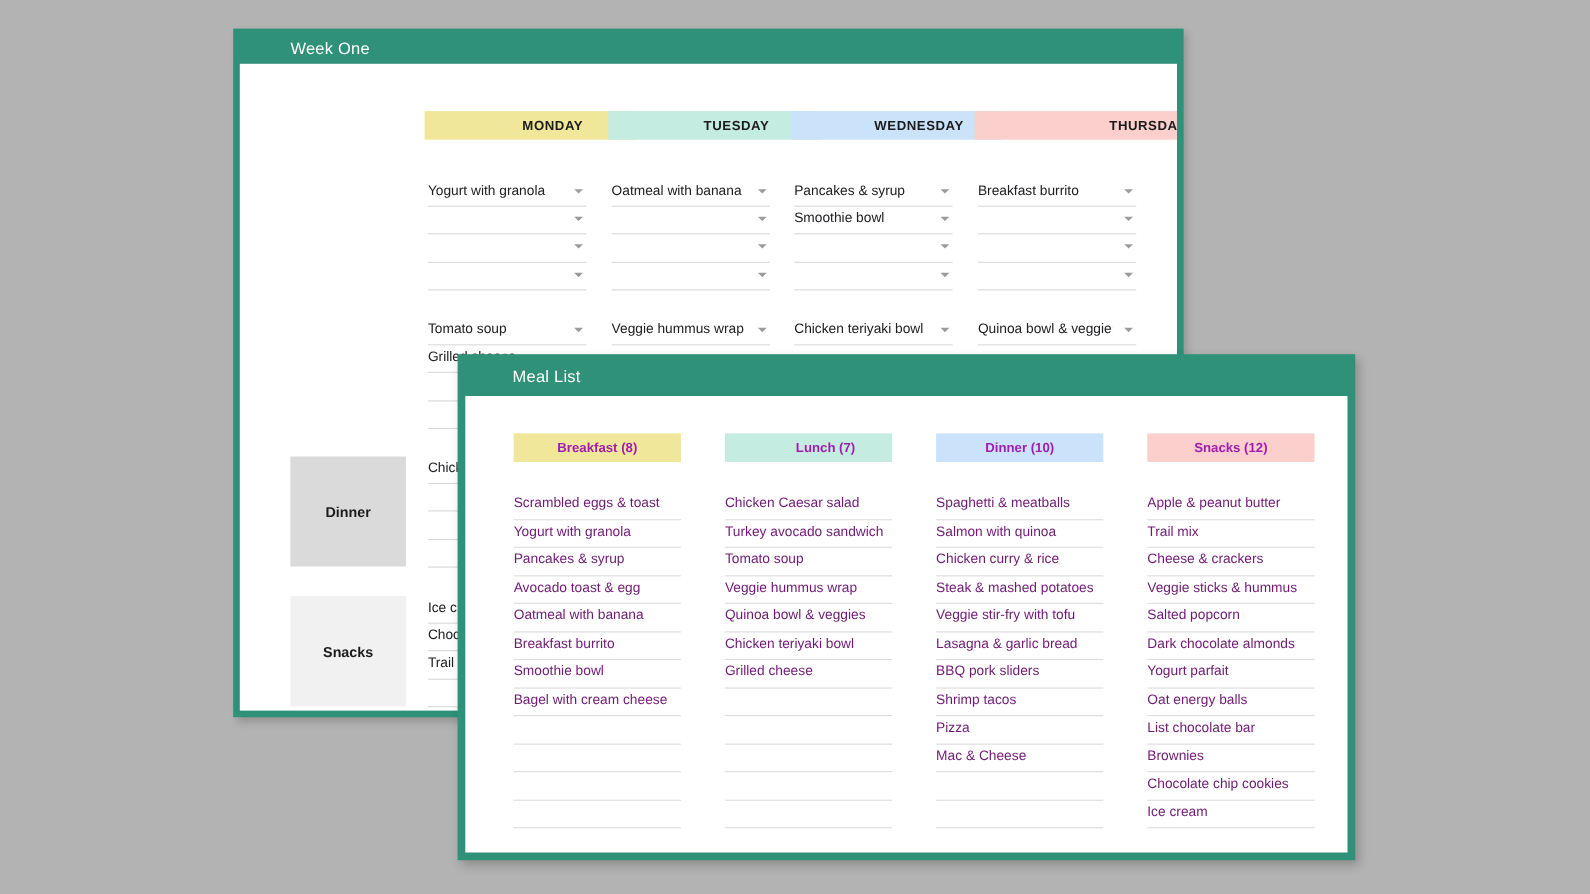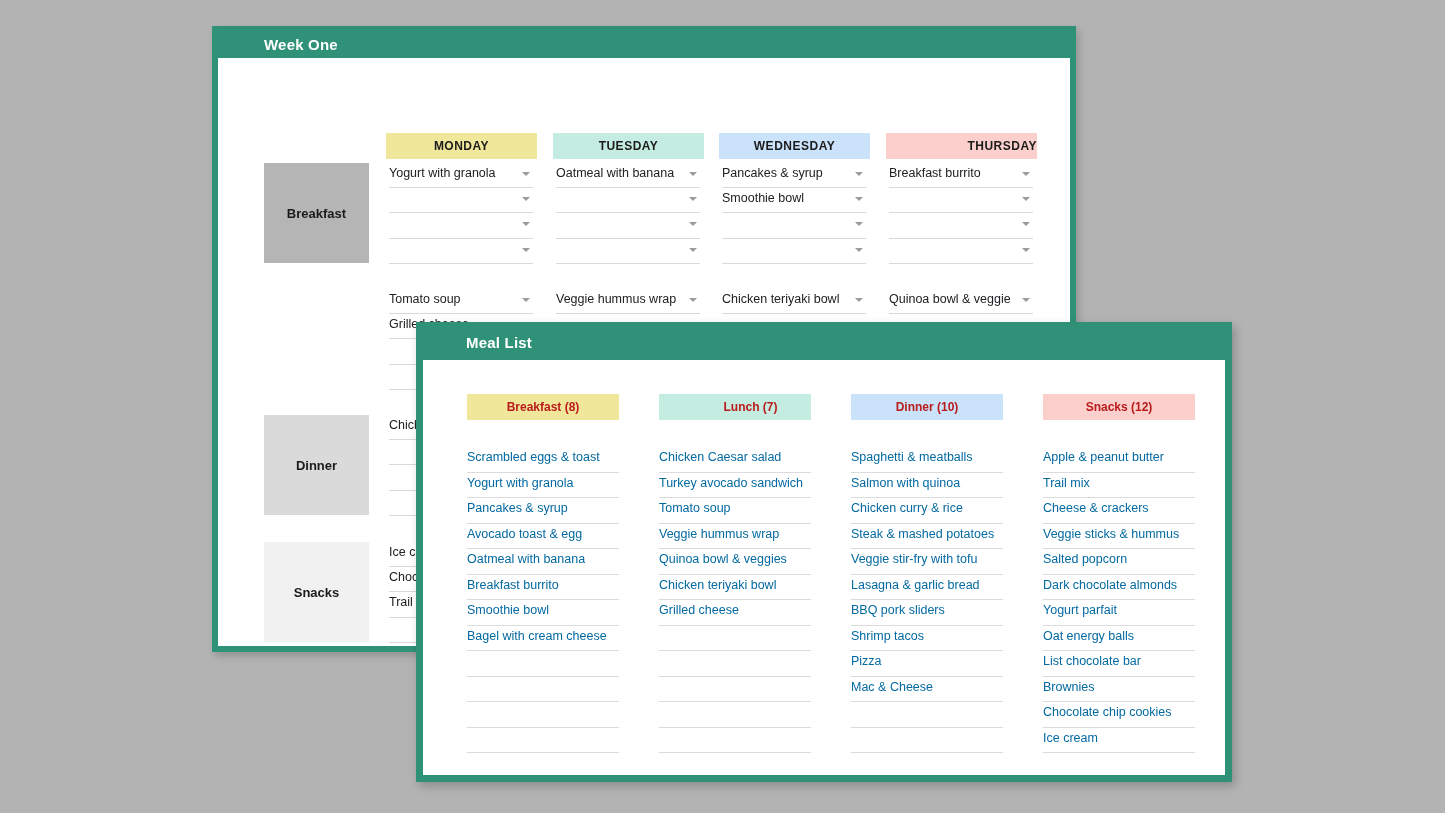--- a/index.html
+++ b/index.html
@@ -18,21 +18,21 @@
 
   
   .window {
     position: absolute;
     background: #2f9177;
     box-sizing: border-box;
   }
   .window-title {
     color: #ffffff;
     font-size: 15px;
-    font-weight: bold;
+    font-weight: normal;
     letter-spacing: 0.2px;
   }
   .window-body {
     background: #ffffff;
     box-sizing: border-box;
     overflow: hidden;
     position: relative;
   }
 
   
@@ -67,21 +67,22 @@
   
   .day-head {
     position: absolute;
     height: 26px;
     line-height: 26px;
     text-align: center;
     font-size: 12px;
     font-weight: bold;
     color: #1b1b1b;
     letter-spacing: 0.5px;
-    top: 75px;
+    top: 43px;
+    padding-left: 41px;
   }
   .day-mon   { left: 168px; width: 151px; background: #f0e79a; }
   .day-tue   { left: 335px; width: 151px; background: #c5ece0; }
   .day-wed   { left: 501px; width: 151px; background: #cbe2fb; }
   .day-thu   { left: 668px; width: 151px; background: #fbcfcc; text-align: right; }
 
   
   .meal-label {
     position: absolute;
     left: 46px;
@@ -171,54 +172,53 @@
   .cc-2 { left: 236px; }
   .cc-3 { left: 428px; }
   .cc-4 { left: 620px; }
 
   .cat-head {
     height: 26px;
     line-height: 26px;
     text-align: center;
     font-size: 12px;
     font-weight: bold;
-    color: #b91c1c;
+    color: #a21caf;
     margin-top: 34px;
   }
   .ch-breakfast { background: #f0e79a; }
   .ch-lunch     { background: #c5ece0; padding-left: 31px; }
   .ch-dinner    { background: #cbe2fb; }
   .ch-snacks    { background: #fbcfcc; }
 
   .cat-items {
     margin-top: 27px;
   }
   .cat-item {
     height: 25.5px;
     border-bottom: 1px solid #dcdcdc;
     box-sizing: border-box;
     font-size: 12.5px;
-    color: #0369a1;
+    color: #701a75;
     padding-top: 3px;
     white-space: nowrap;
     overflow: hidden;
   }
 </style>
 </head>
 <body>
 
 <div class="window" id="week-window">
   <div class="window-title">Week One</div>
   <div class="window-body">
     <div class="week-grid" id="week-grid">
         <div class="day-head day-mon">MONDAY</div>
         <div class="day-head day-tue">TUESDAY</div>
         <div class="day-head day-wed">WEDNESDAY</div>
         <div class="day-head day-thu">THURSDAY</div>
-        <div class="meal-label ml-breakfast">Breakfast</div>
         <div class="slot-col sc-1 rg-breakfast">
           <div class="slot">
             <div class="slot-text">Yogurt with granola</div>
             <div class="slot-arrow"></div>
           </div>
           <div class="slot">
             <div class="slot-text"></div>
             <div class="slot-arrow"></div>
           </div>
           <div class="slot">

